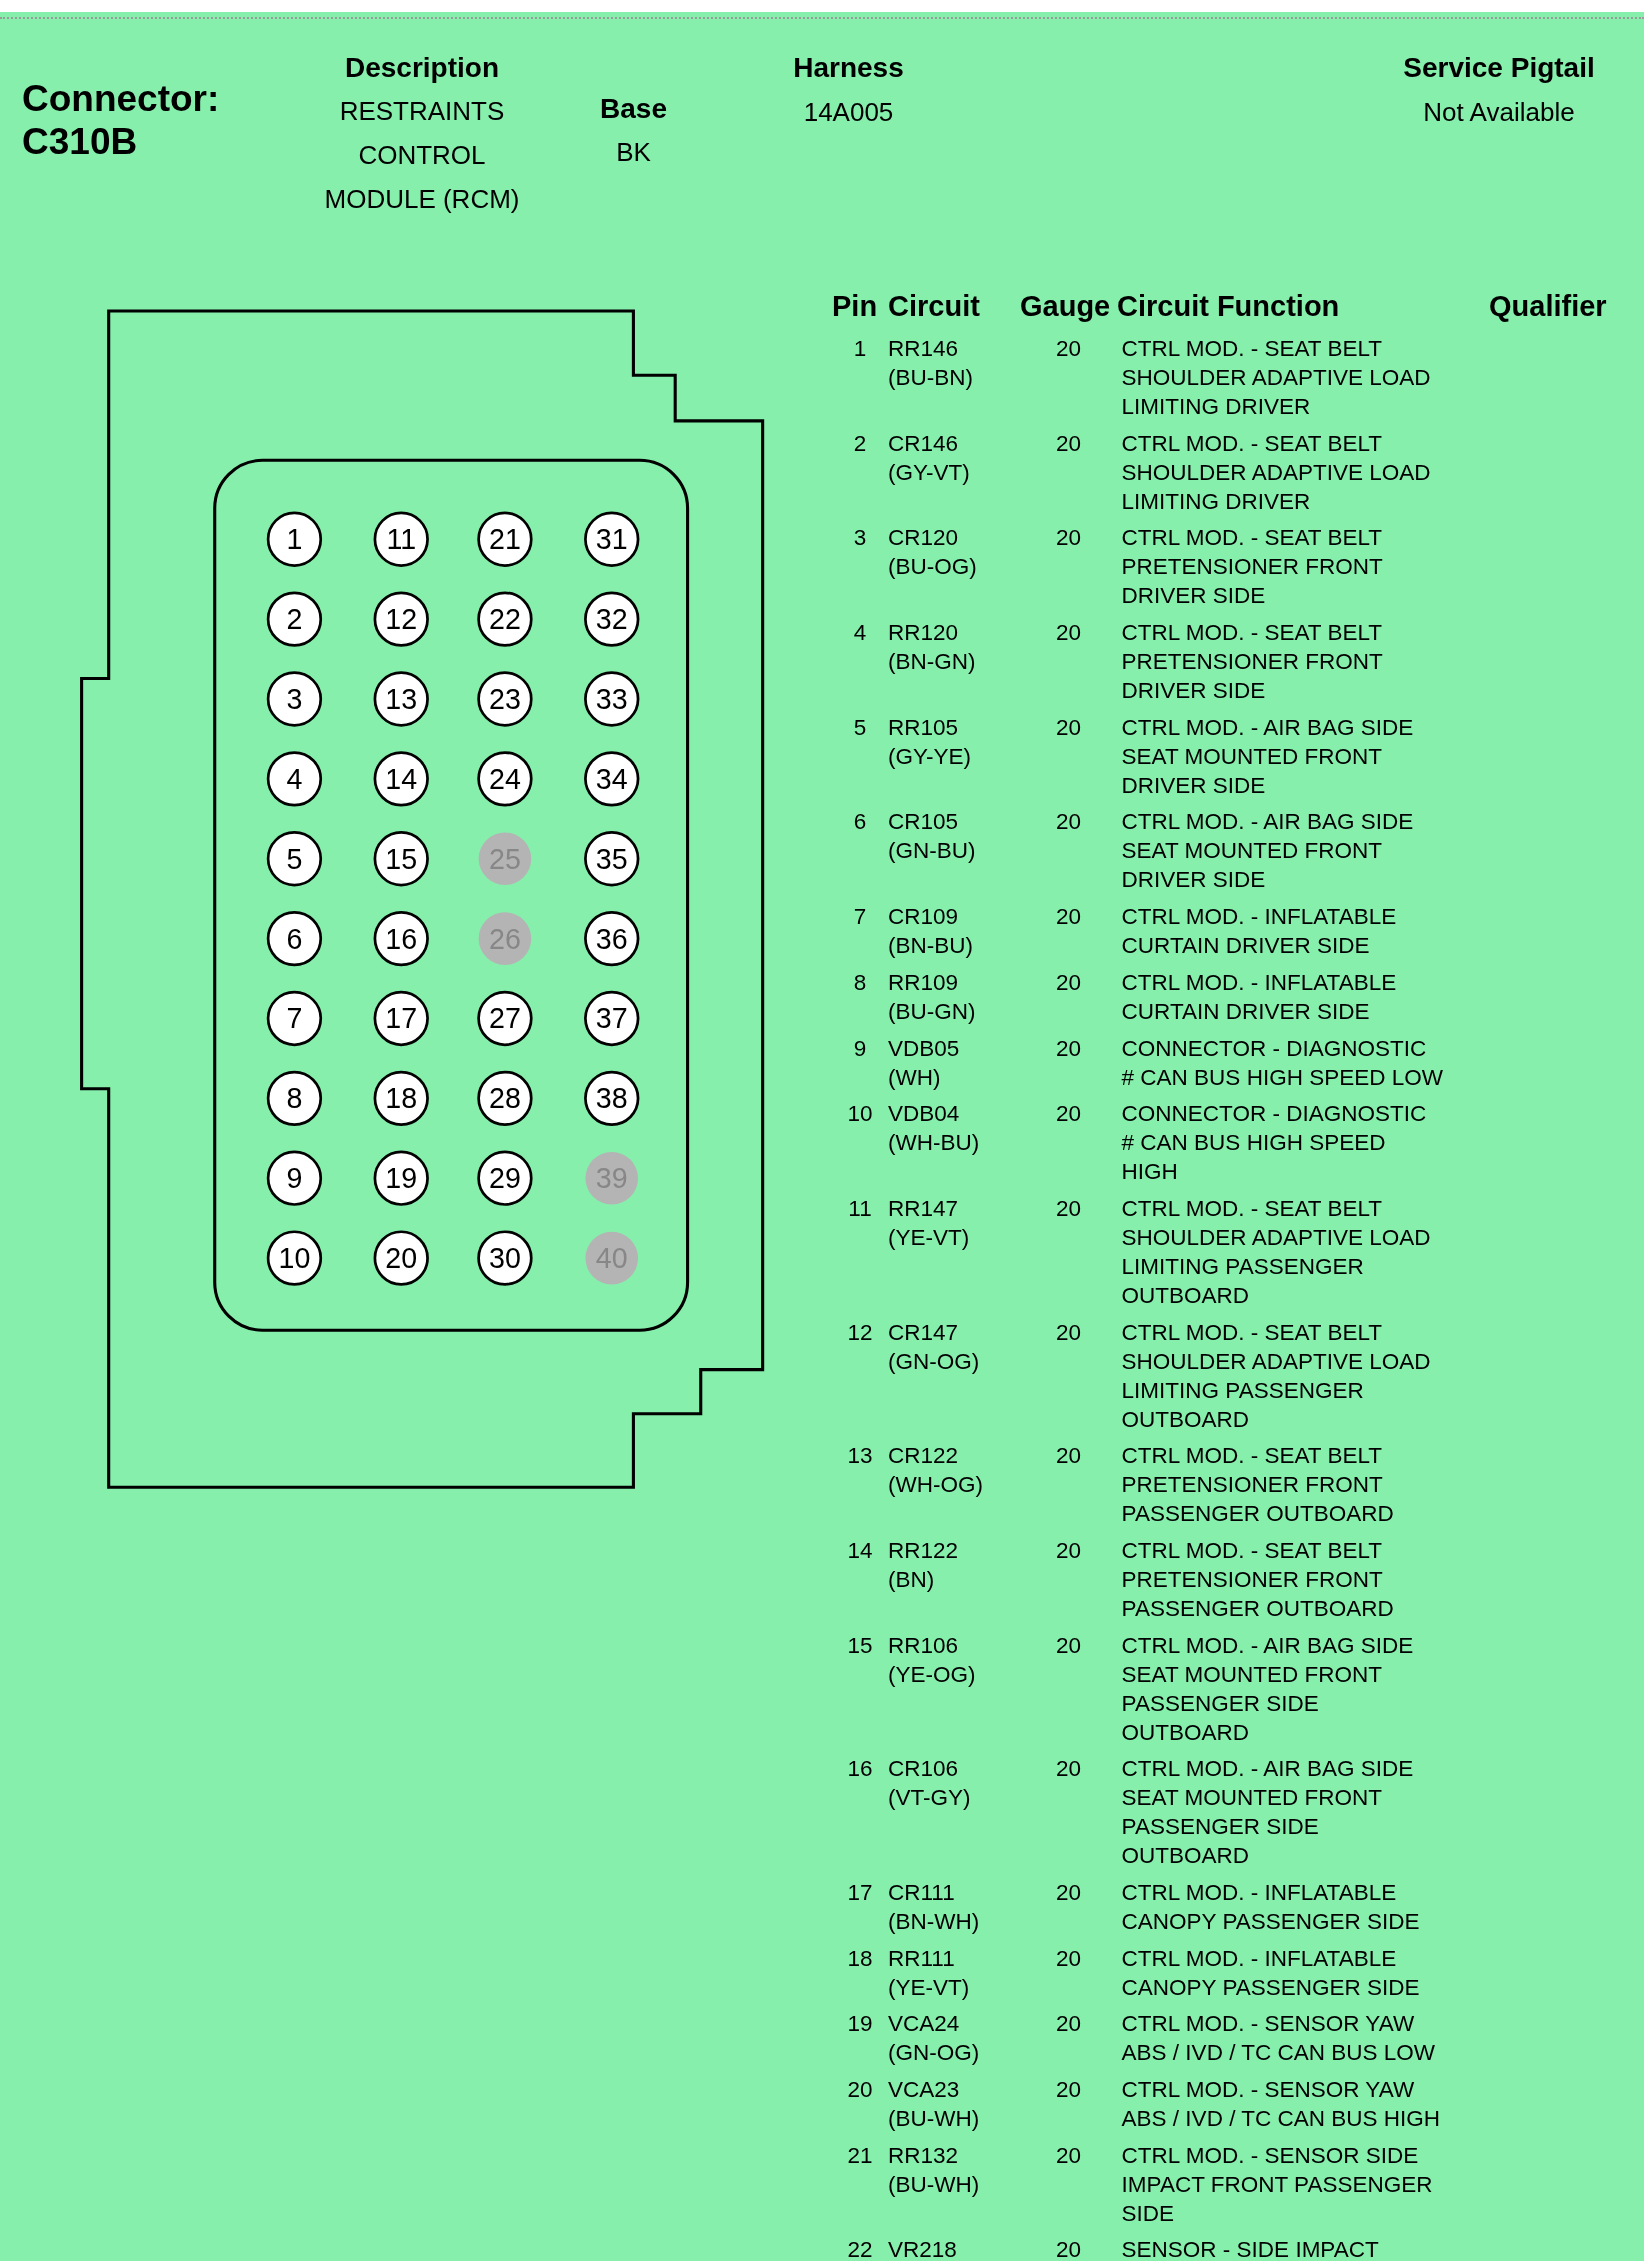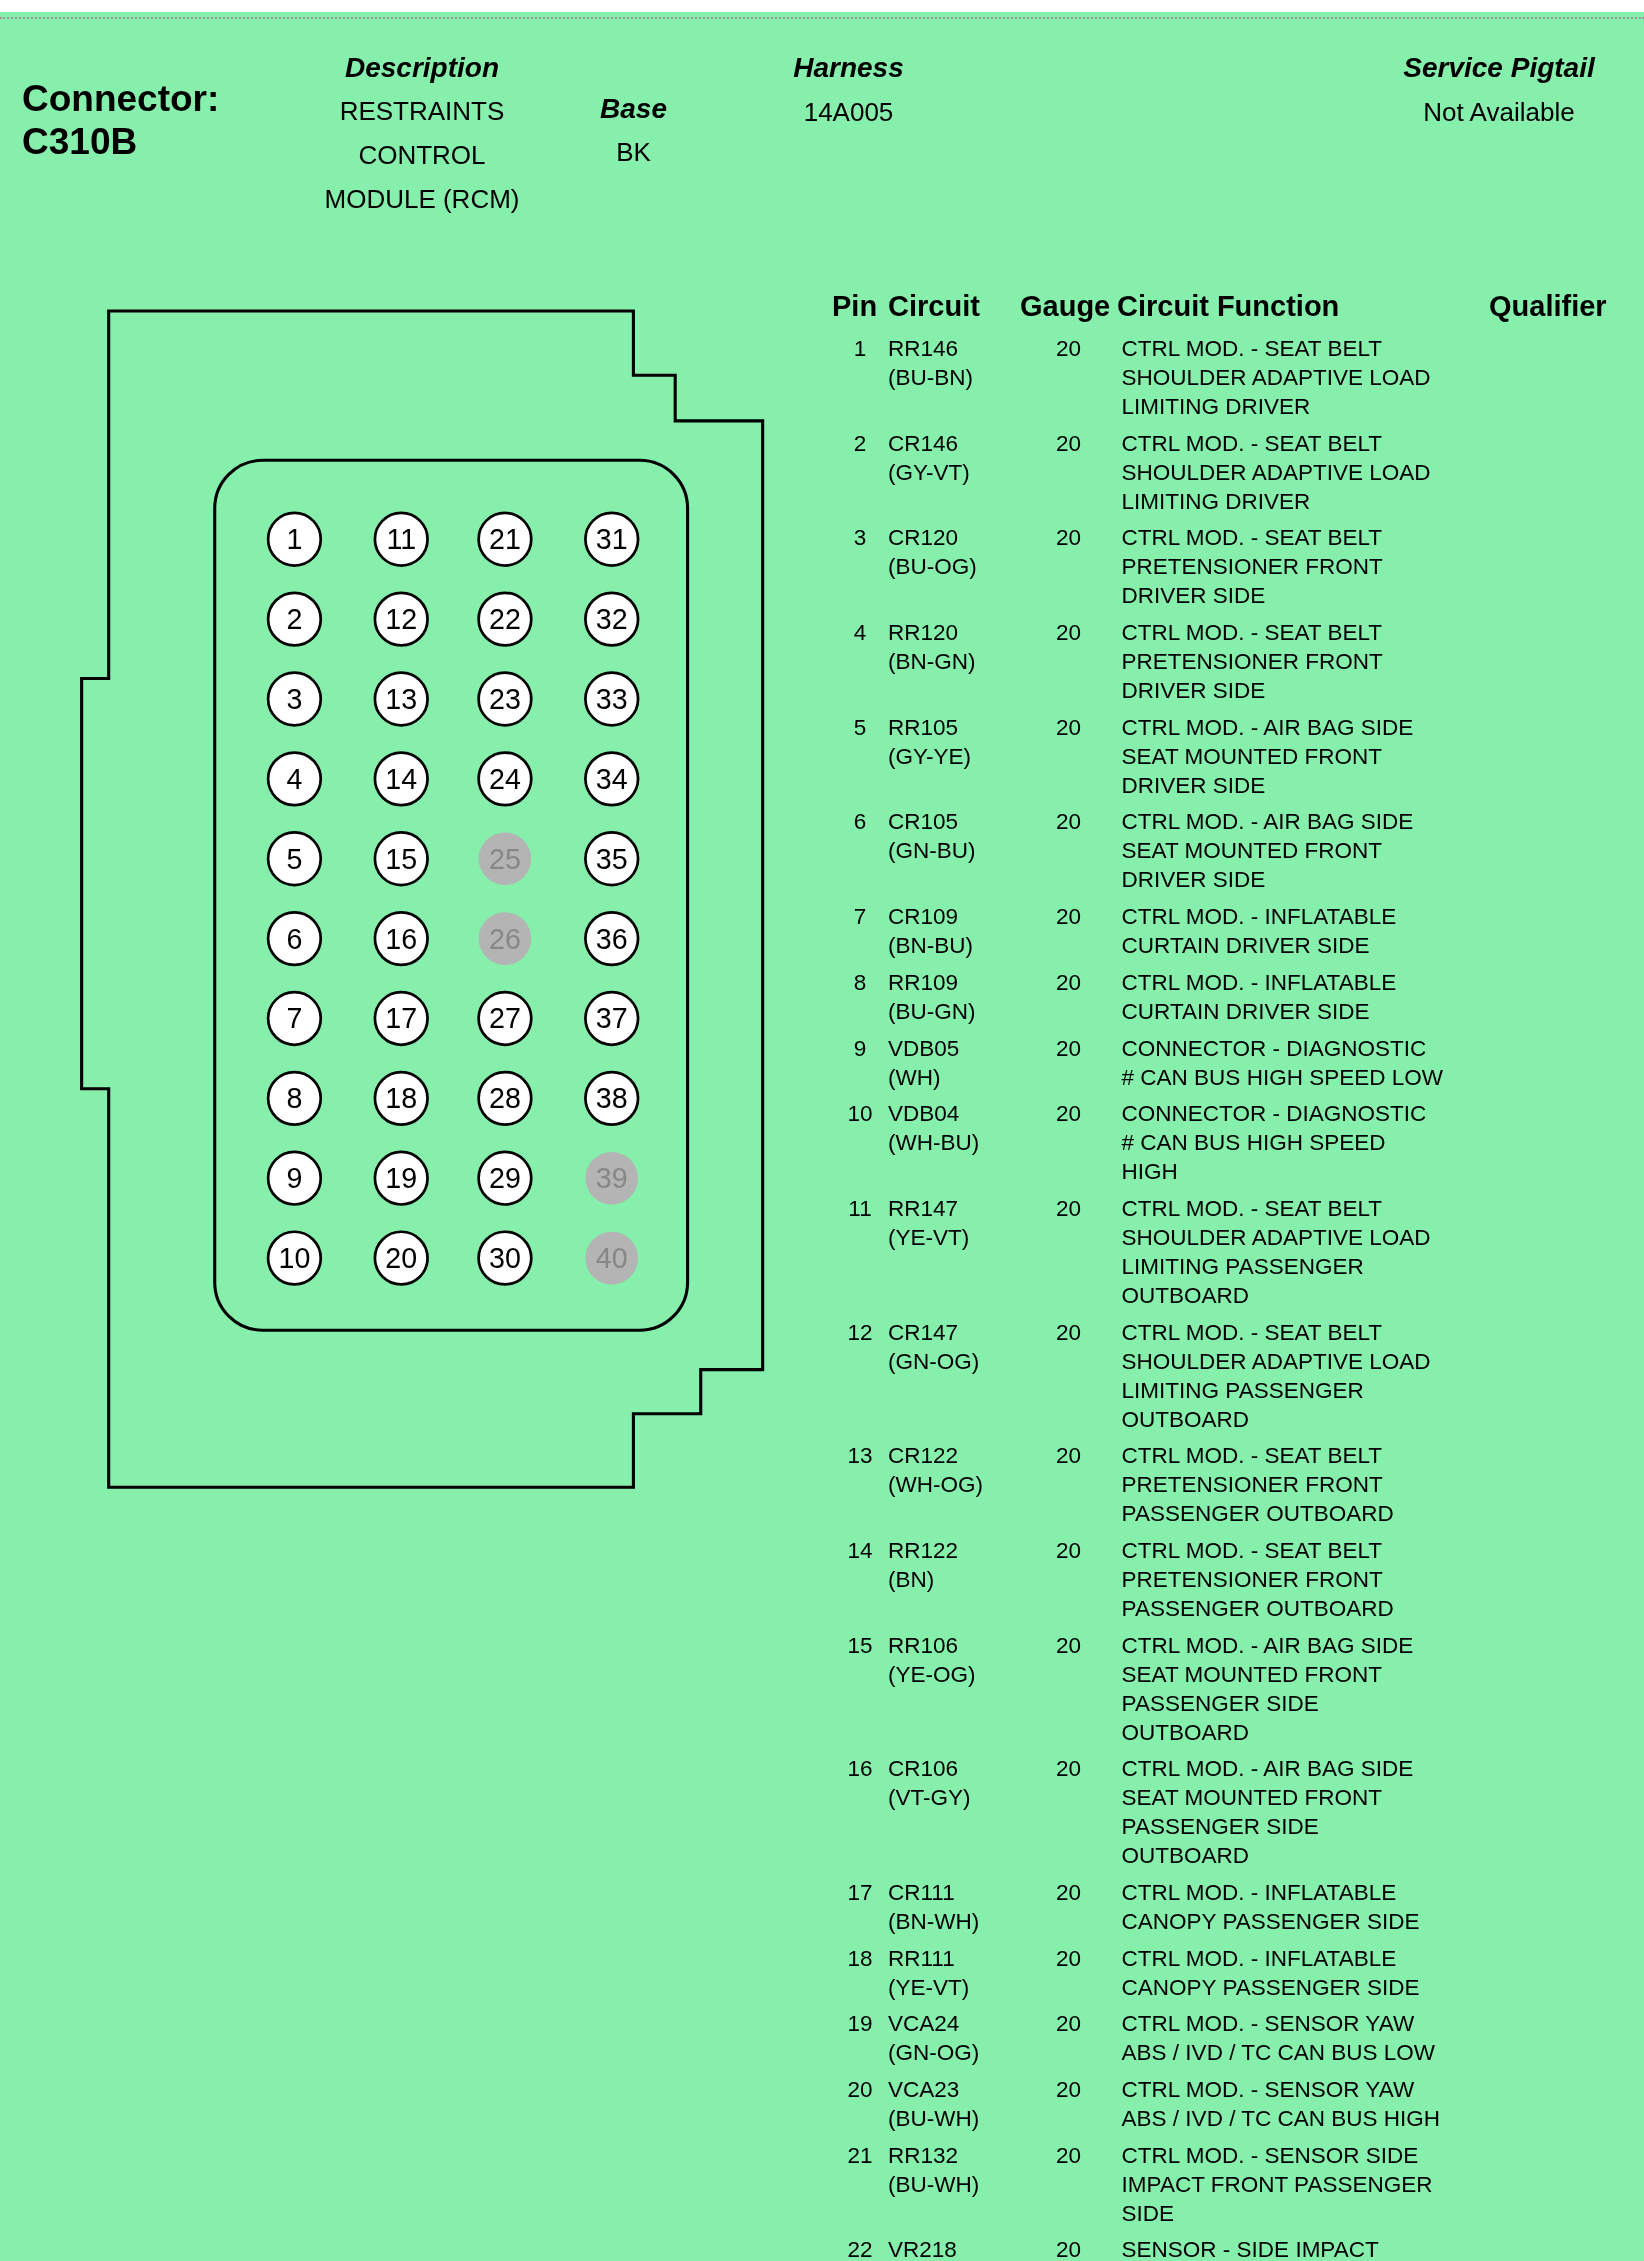--- a/index.html
+++ b/index.html
@@ -4,21 +4,21 @@
 <style>
   html,body{margin:0;padding:0;background:#fff;}
   body{font-family:"Liberation Sans","DejaVu Sans",sans-serif;color:#000;}
   .page{position:relative;width:1644px;height:2261px;background:#86efac;overflow:hidden;margin-top:12px;}
 
   .top-divider{position:absolute;left:0;top:4.6px;width:1644px;border-top:2.3px dotted #9a9a9a;}
 
   
   .connector-title{position:absolute;left:22px;top:65px;font-size:37px;font-weight:bold;line-height:43px;}
   .hdr-block{position:absolute;text-align:center;}
-  .hdr-label{font-size:28px;font-weight:bold;line-height:31px;font-style:italic;}
+  .hdr-label{font-size:28px;font-weight:bold;line-height:31px;}
   .hdr-value{font-size:26px;line-height:34px;}
   .blk-description{left:298px;top:40px;width:248px;}
   .blk-description .hdr-value{margin-top:6.2px;line-height:44px;white-space:pre-line;}
   .blk-color{left:587px;top:81px;width:93px;}
   .blk-color .hdr-value{margin-top:11px;}
   .blk-harness{left:771px;top:40px;width:155px;}
   .blk-harness .hdr-value{margin-top:12.4px;}
   .blk-basepart{left:1076px;top:40px;width:201px;}
   .blk-basepart .hdr-value{margin-top:12.4px;}
   .blk-pigtail{left:1371px;top:40px;width:256px;}

